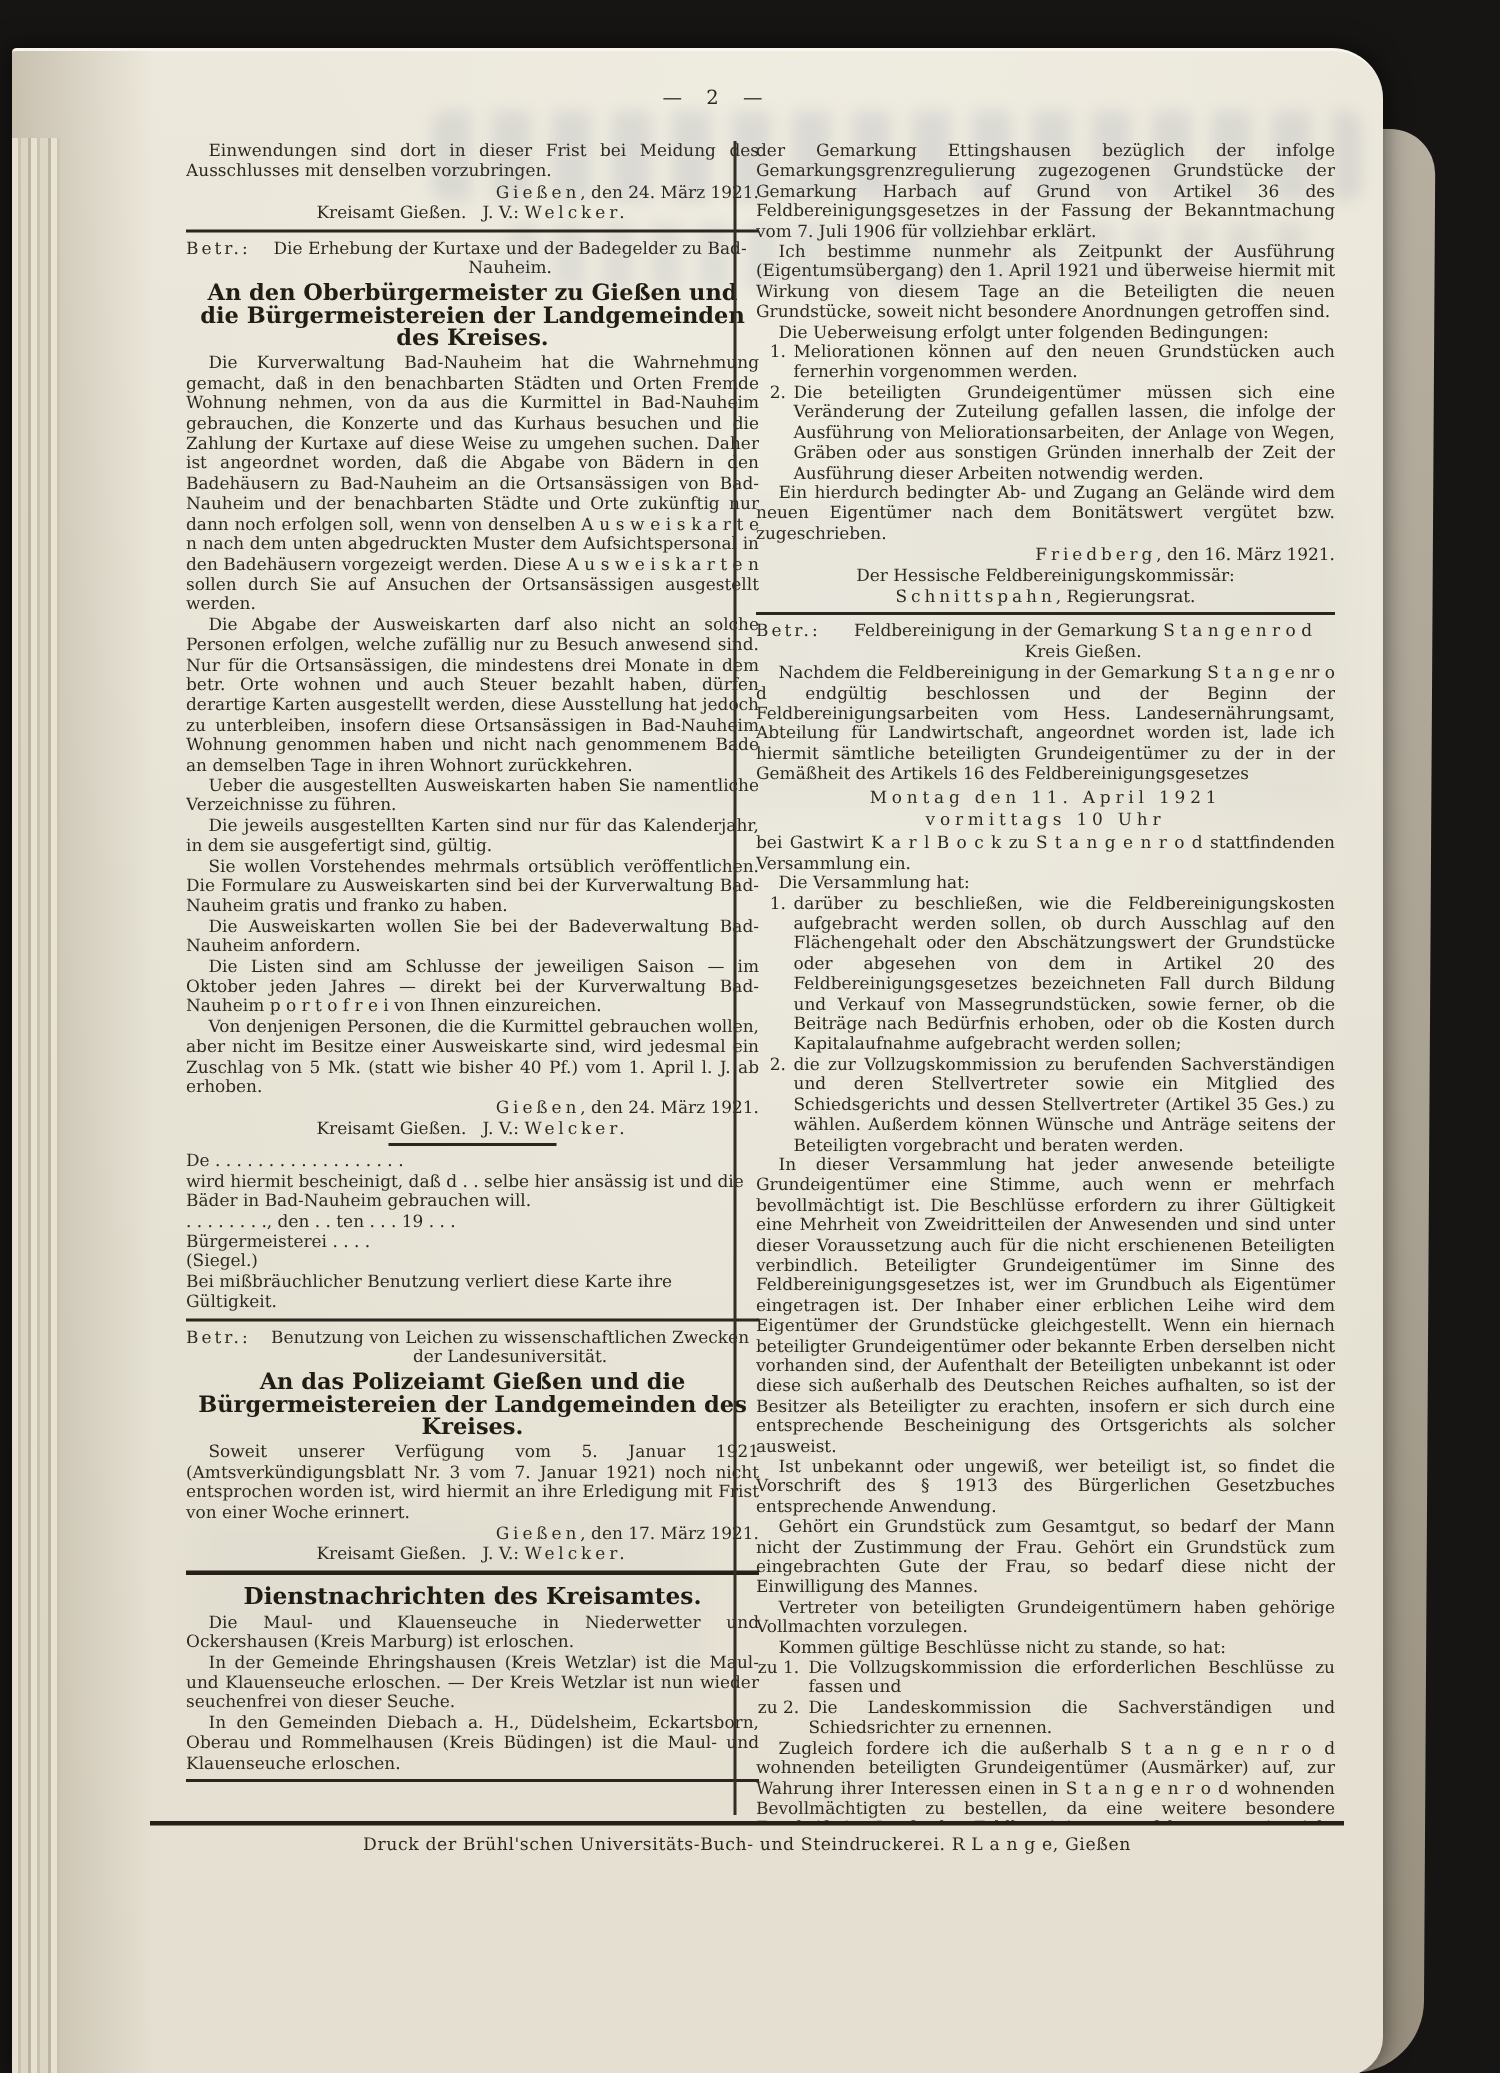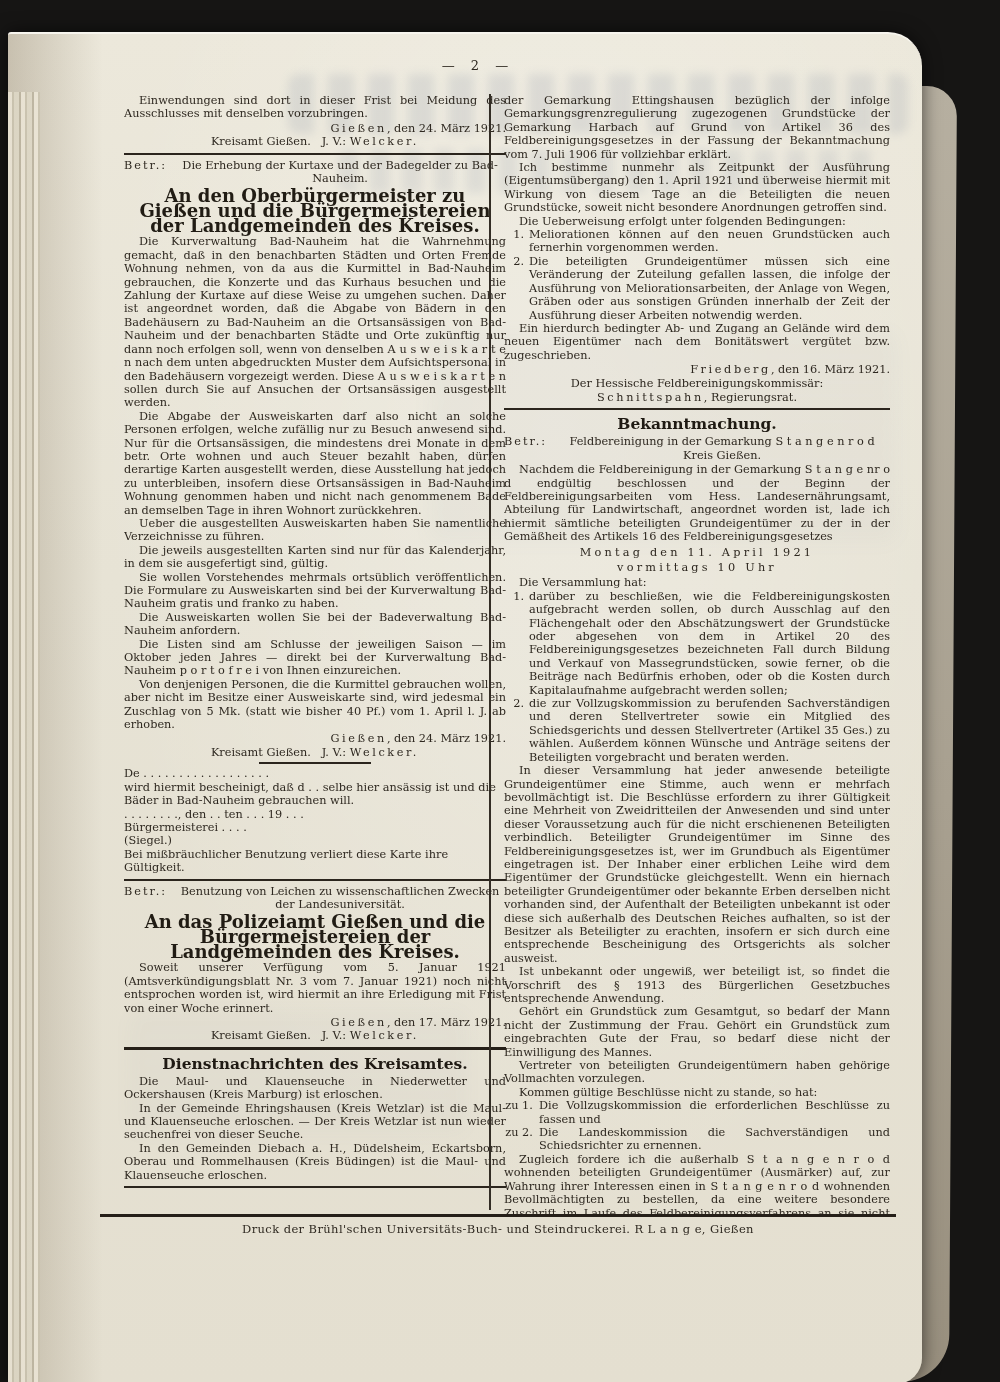--- a/index.html
+++ b/index.html
@@ -73,21 +73,21 @@
   .sp{letter-spacing:2.6px;}
   .sigline{text-align:center;margin:0 0 1px;}
   .sig-name{letter-spacing:2.6px;}
 
   .betr{display:flex;margin:2px 0 1px;}
   .betr-label{letter-spacing:2px;white-space:nowrap;margin-right:7px;}
   .betr-text{flex:1;text-align:center;}
 
   .sec-heading{
     font-weight:bold;text-align:center;
-    font-size:18px;line-height:15px;margin:3px 6px 2px;color:#211c14;
+    font-size:15px;line-height:15px;margin:3px 6px 2px;color:#211c14;
   }
   .big-heading{
     font-weight:bold;text-align:center;
     font-size:15.5px;line-height:17px;margin:5px 0 3px;color:#1f1a13;
   }
 
   .rule{border:0;border-top:2px solid #2b251d;margin:4px 0;}
   .rule-thick{border-top:3px solid #251f18;}
   .rule-short{width:112px;border-top:2.5px solid #2b251d;margin:3px auto;}
 
@@ -218,28 +218,28 @@
     <div class="dateline">
       <span class="sp">Friedberg</span><span>, den 16. März 1921.</span>
     </div>
     <div class="sigline">Der Hessische Feldbereinigungskommissär:</div>
     <div class="sigline">
       <span class="sig-name">Schnittspahn</span><span>, Regierungsrat.</span>
     </div>
 
     <hr class="rule">
 
-    <div class="big-heading">Bekanntmachung.</div>
     <div class="betr">
       <span class="betr-label">Betr.:</span>
       <span class="betr-text">Feldbereinigung in der Gemarkung S t a n g e n r o d Kreis Gießen.</span>
     </div>
     <p class="p">Nachdem die Feldbereinigung in der Gemarkung S t a n g e nr o d endgültig beschlossen und der Beginn der Feldbereinigungsarbeiten vom Hess. Landesernährungsamt, Abteilung für Landwirtschaft, angeordnet worden ist, lade ich hiermit sämtliche beteiligten Grundeigentümer zu der in der Gemäßheit des Artikels 16 des Feldbereinigungsgesetzes</p>
     <div class="center-line">Montag den 11. April 1921</div>
     <div class="center-line">vormittags 10 Uhr</div>
+    <p class="p flush">bei Gastwirt K a r l  B o c k zu S t a n g e n r o d stattfindenden Versammlung ein.</p>
     <p class="p">Die Versammlung hat:</p>
     <div class="list-item">
       <span class="li-num">1.</span>
       <span class="li-text">darüber zu beschließen, wie die Feldbereinigungskosten aufgebracht werden sollen, ob durch Ausschlag auf den Flächengehalt oder den Abschätzungswert der Grundstücke oder abgesehen von dem in Artikel 20 des Feldbereinigungsgesetzes bezeichneten Fall durch Bildung und Verkauf von Massegrundstücken, sowie ferner, ob die Beiträge nach Bedürfnis erhoben, oder ob die Kosten durch Kapitalaufnahme aufgebracht werden sollen;</span>
     </div>
     <div class="list-item">
       <span class="li-num">2.</span>
       <span class="li-text">die zur Vollzugskommission zu berufenden Sachverständigen und deren Stellvertreter sowie ein Mitglied des Schiedsgerichts und dessen Stellvertreter (Artikel 35 Ges.) zu wählen. Außerdem können Wünsche und Anträge seitens der Beteiligten vorgebracht und beraten werden.</span>
     </div>
     <p class="p">In dieser Versammlung hat jeder anwesende beteiligte Grundeigentümer eine Stimme, auch wenn er mehrfach bevollmächtigt ist. Die Beschlüsse erfordern zu ihrer Gültigkeit eine Mehrheit von Zweidritteilen der Anwesenden und sind unter dieser Voraussetzung auch für die nicht erschienenen Beteiligten verbindlich. Beteiligter Grundeigentümer im Sinne des Feldbereinigungsgesetzes ist, wer im Grundbuch als Eigentümer eingetragen ist. Der Inhaber einer erblichen Leihe wird dem Eigentümer der Grundstücke gleichgestellt. Wenn ein hiernach beteiligter Grundeigentümer oder bekannte Erben derselben nicht vorhanden sind, der Aufenthalt der Beteiligten unbekannt ist oder diese sich außerhalb des Deutschen Reiches aufhalten, so ist der Besitzer als Beteiligter zu erachten, insofern er sich durch eine entsprechende Bescheinigung des Ortsgerichts als solcher ausweist.</p>

